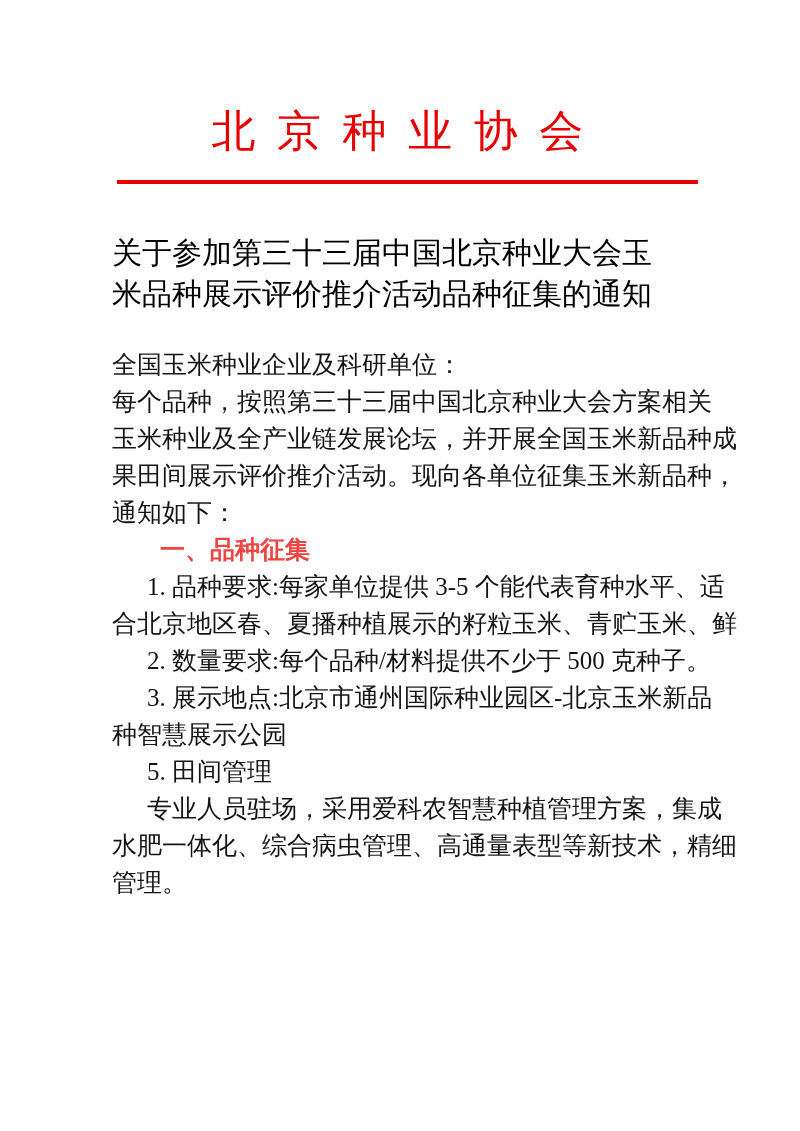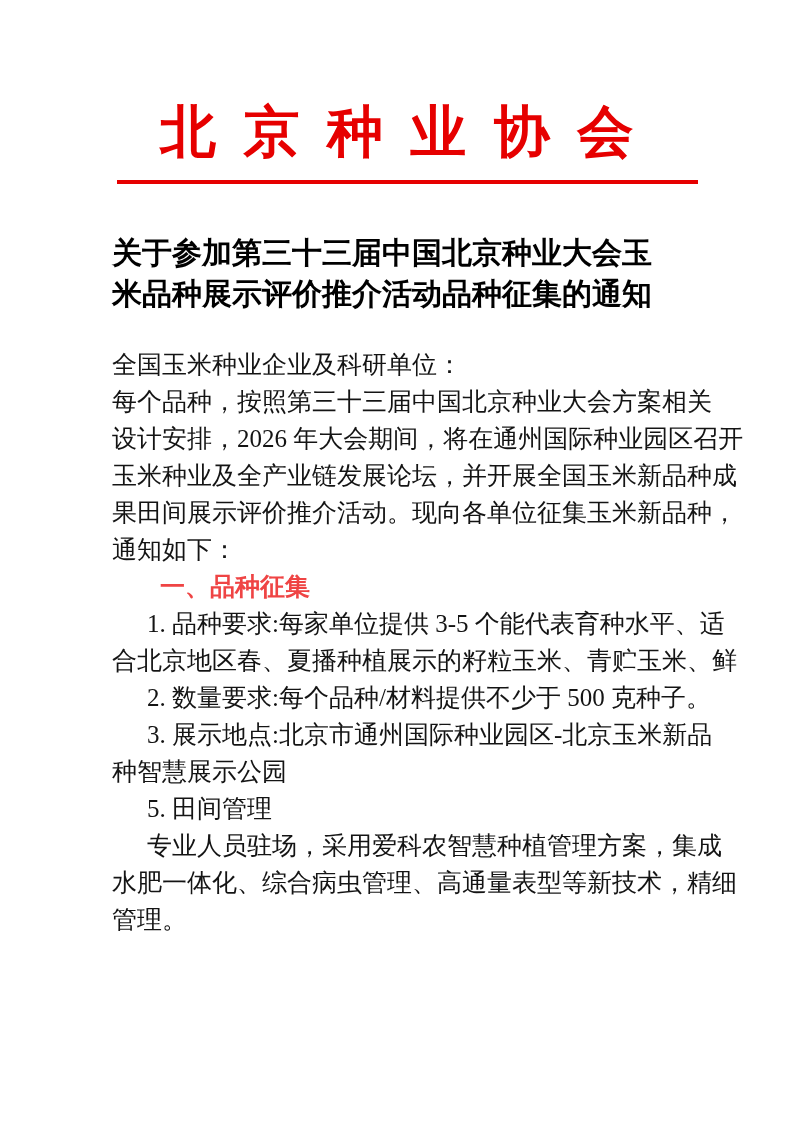--- a/index.html
+++ b/index.html
@@ -18,38 +18,38 @@
     overflow: hidden;
     background: #ffffff;
   }
   
   .letterhead {
     padding-top: 96px;
     text-align: center;
   }
   .letterhead-text {
     display: inline-block;
-    font-size: 56px;
+    font-size: 44px;
     line-height: 72px;
-    font-weight: bold;
+    font-weight: normal;
     color: var(--accent);
     letter-spacing: 0.12em;
     white-space: nowrap;
   }
   .redline {
     margin: 12px 102px 0 117px;
     height: 4px;
     background: var(--accent);
   }
   
   .doc-title {
     margin: 48px 104px 0 112px;
     font-size: 30px;
     line-height: 41px;
-    font-weight: bold;
+    font-weight: normal;
     color: var(--ink);
   }
   .title-line { display: block; white-space: nowrap; }
   
   .doc-body {
     margin: 32px 103px 0 112px;
     font-size: 25px;
     line-height: 37px;
     font-weight: normal;
     color: #141414;
@@ -74,21 +74,20 @@
   </div>
 
   <div class="doc-title">
     <span class="title-line">关于参加第三十三届中国北京种业大会玉</span>
     <span class="title-line">米品种展示评价推介活动品种征集的通知</span>
   </div>
 
   <div class="doc-body">
       <div class="line indent-0">全国玉米种业企业及科研单位：</div>
       <div class="line indent-0">每个品种，按照第三十三届中国北京种业大会方案相关</div>
-      <div class="line indent-0">设计安排，2026 年大会期间，将在通州国际种业园区召开</div>
       <div class="line indent-0">玉米种业及全产业链发展论坛，并开展全国玉米新品种成</div>
       <div class="line indent-0">果田间展示评价推介活动。现向各单位征集玉米新品种，</div>
       <div class="line indent-0">通知如下：</div>
       <div class="line indent-2 heading">一、品种征集</div>
       <div class="line indent-1">1. 品种要求:每家单位提供 3-5 个能代表育种水平、适</div>
       <div class="line indent-0">合北京地区春、夏播种植展示的籽粒玉米、青贮玉米、鲜</div>
       <div class="line indent-1">2. 数量要求:每个品种/材料提供不少于 500 克种子。</div>
       <div class="line indent-1">3. 展示地点:北京市通州国际种业园区-北京玉米新品</div>
       <div class="line indent-0">种智慧展示公园</div>
       <div class="line indent-1">5. 田间管理</div>

